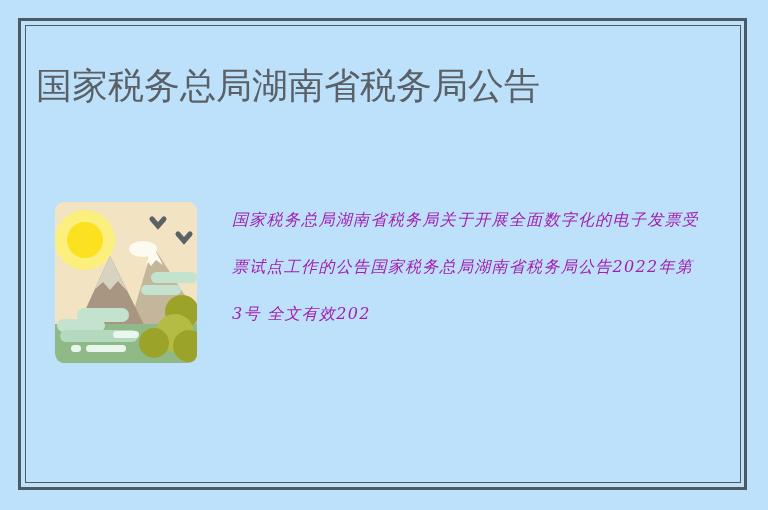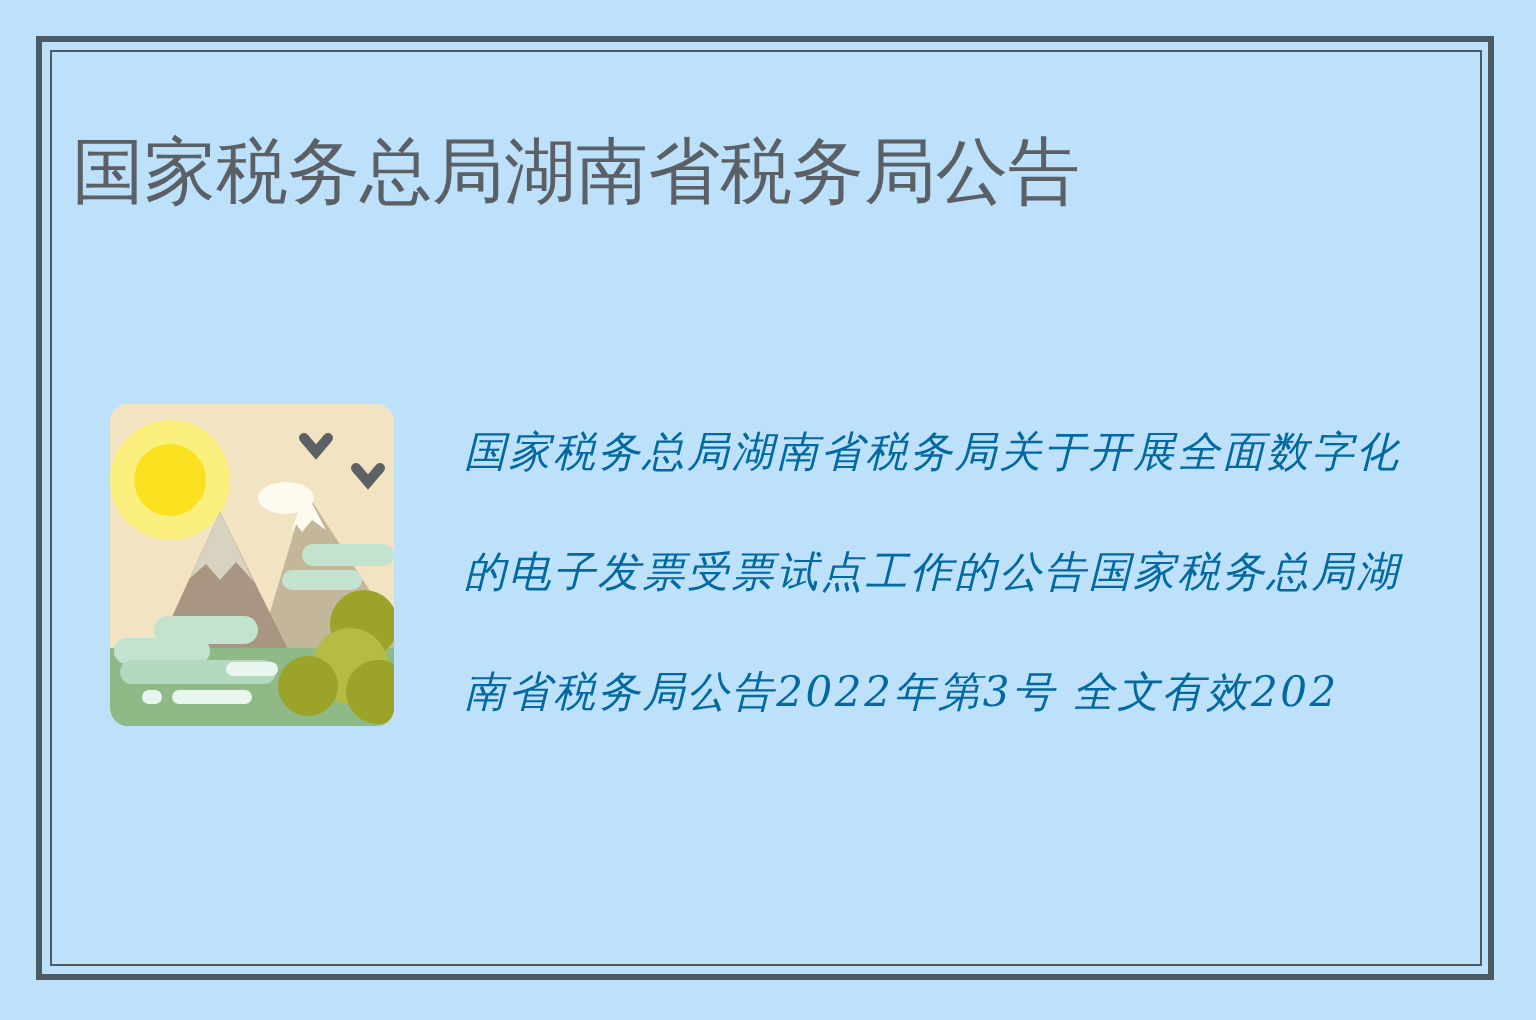--- a/index.html
+++ b/index.html
@@ -76,25 +76,25 @@
     background: #f2e3c3;
   }
   #thumbnail svg { display: block; }
 
   
   #body-text {
     position: absolute;
     left: 196px;
     top: 0px;
     width: 470px;
-    color: #0369a1;
+    color: #a21caf;
     font-family: "DejaVu Serif", serif;
     font-style: italic;
-    font-size: 21px;
-    line-height: 60px;
+    font-size: 16px;
+    line-height: 47px;
     letter-spacing: 1.3px;
     word-break: break-all;
     overflow: hidden;
     height: 250px;
   }
 </style>
 </head>
 <body>
 
 <div id="page">

